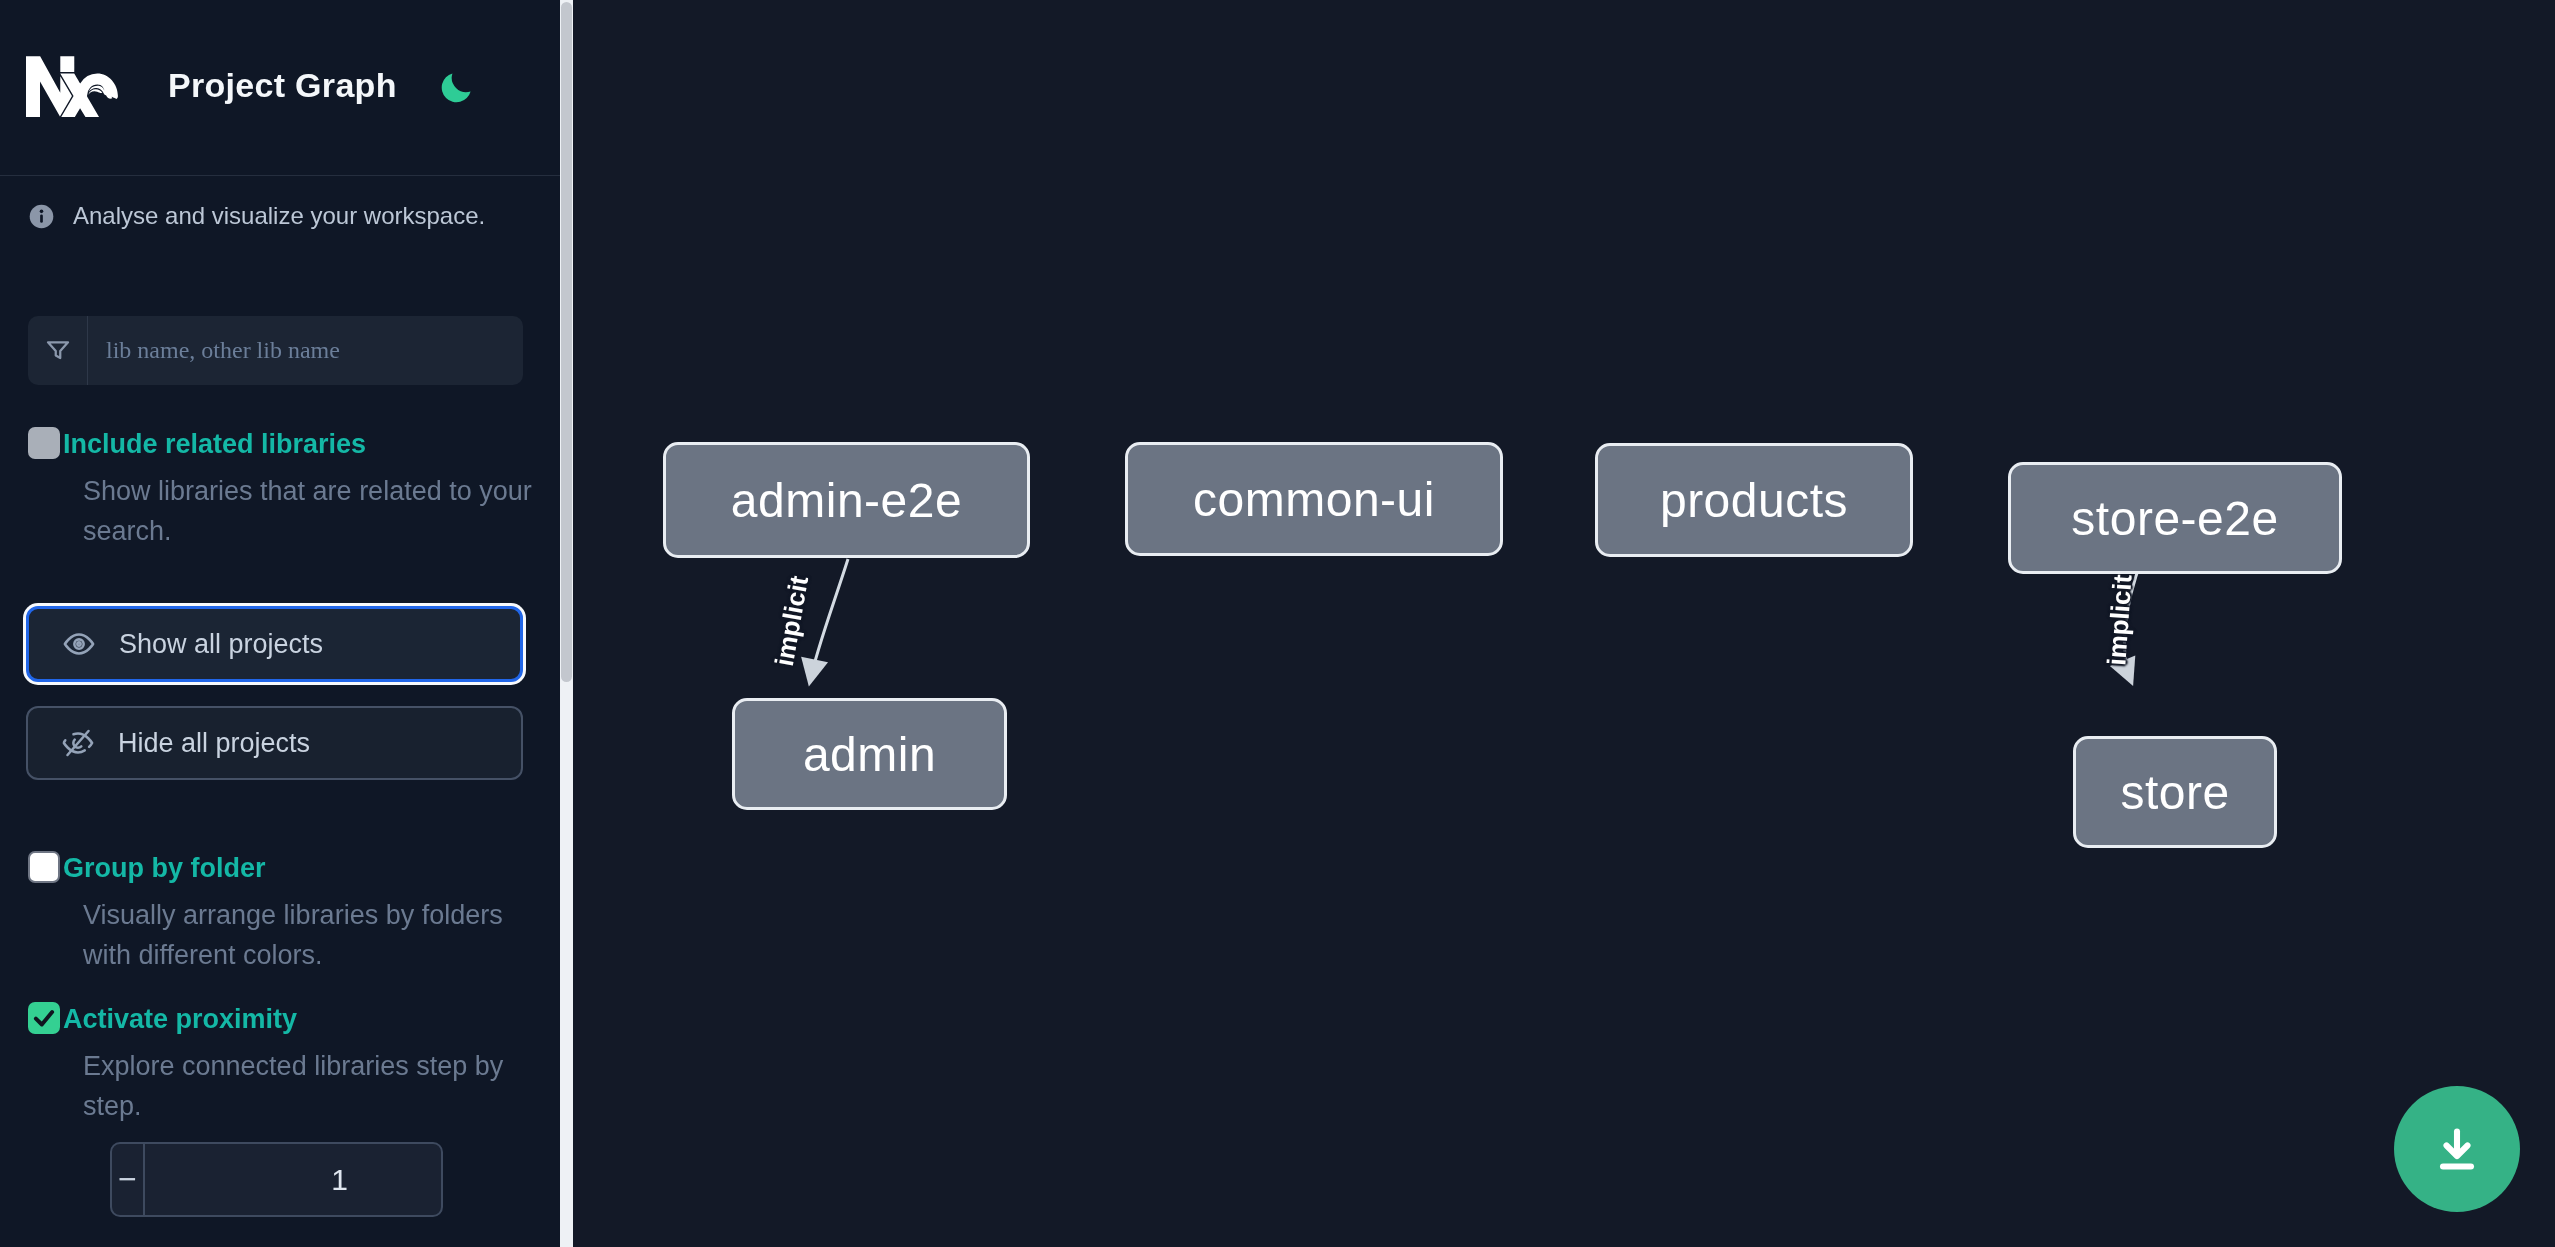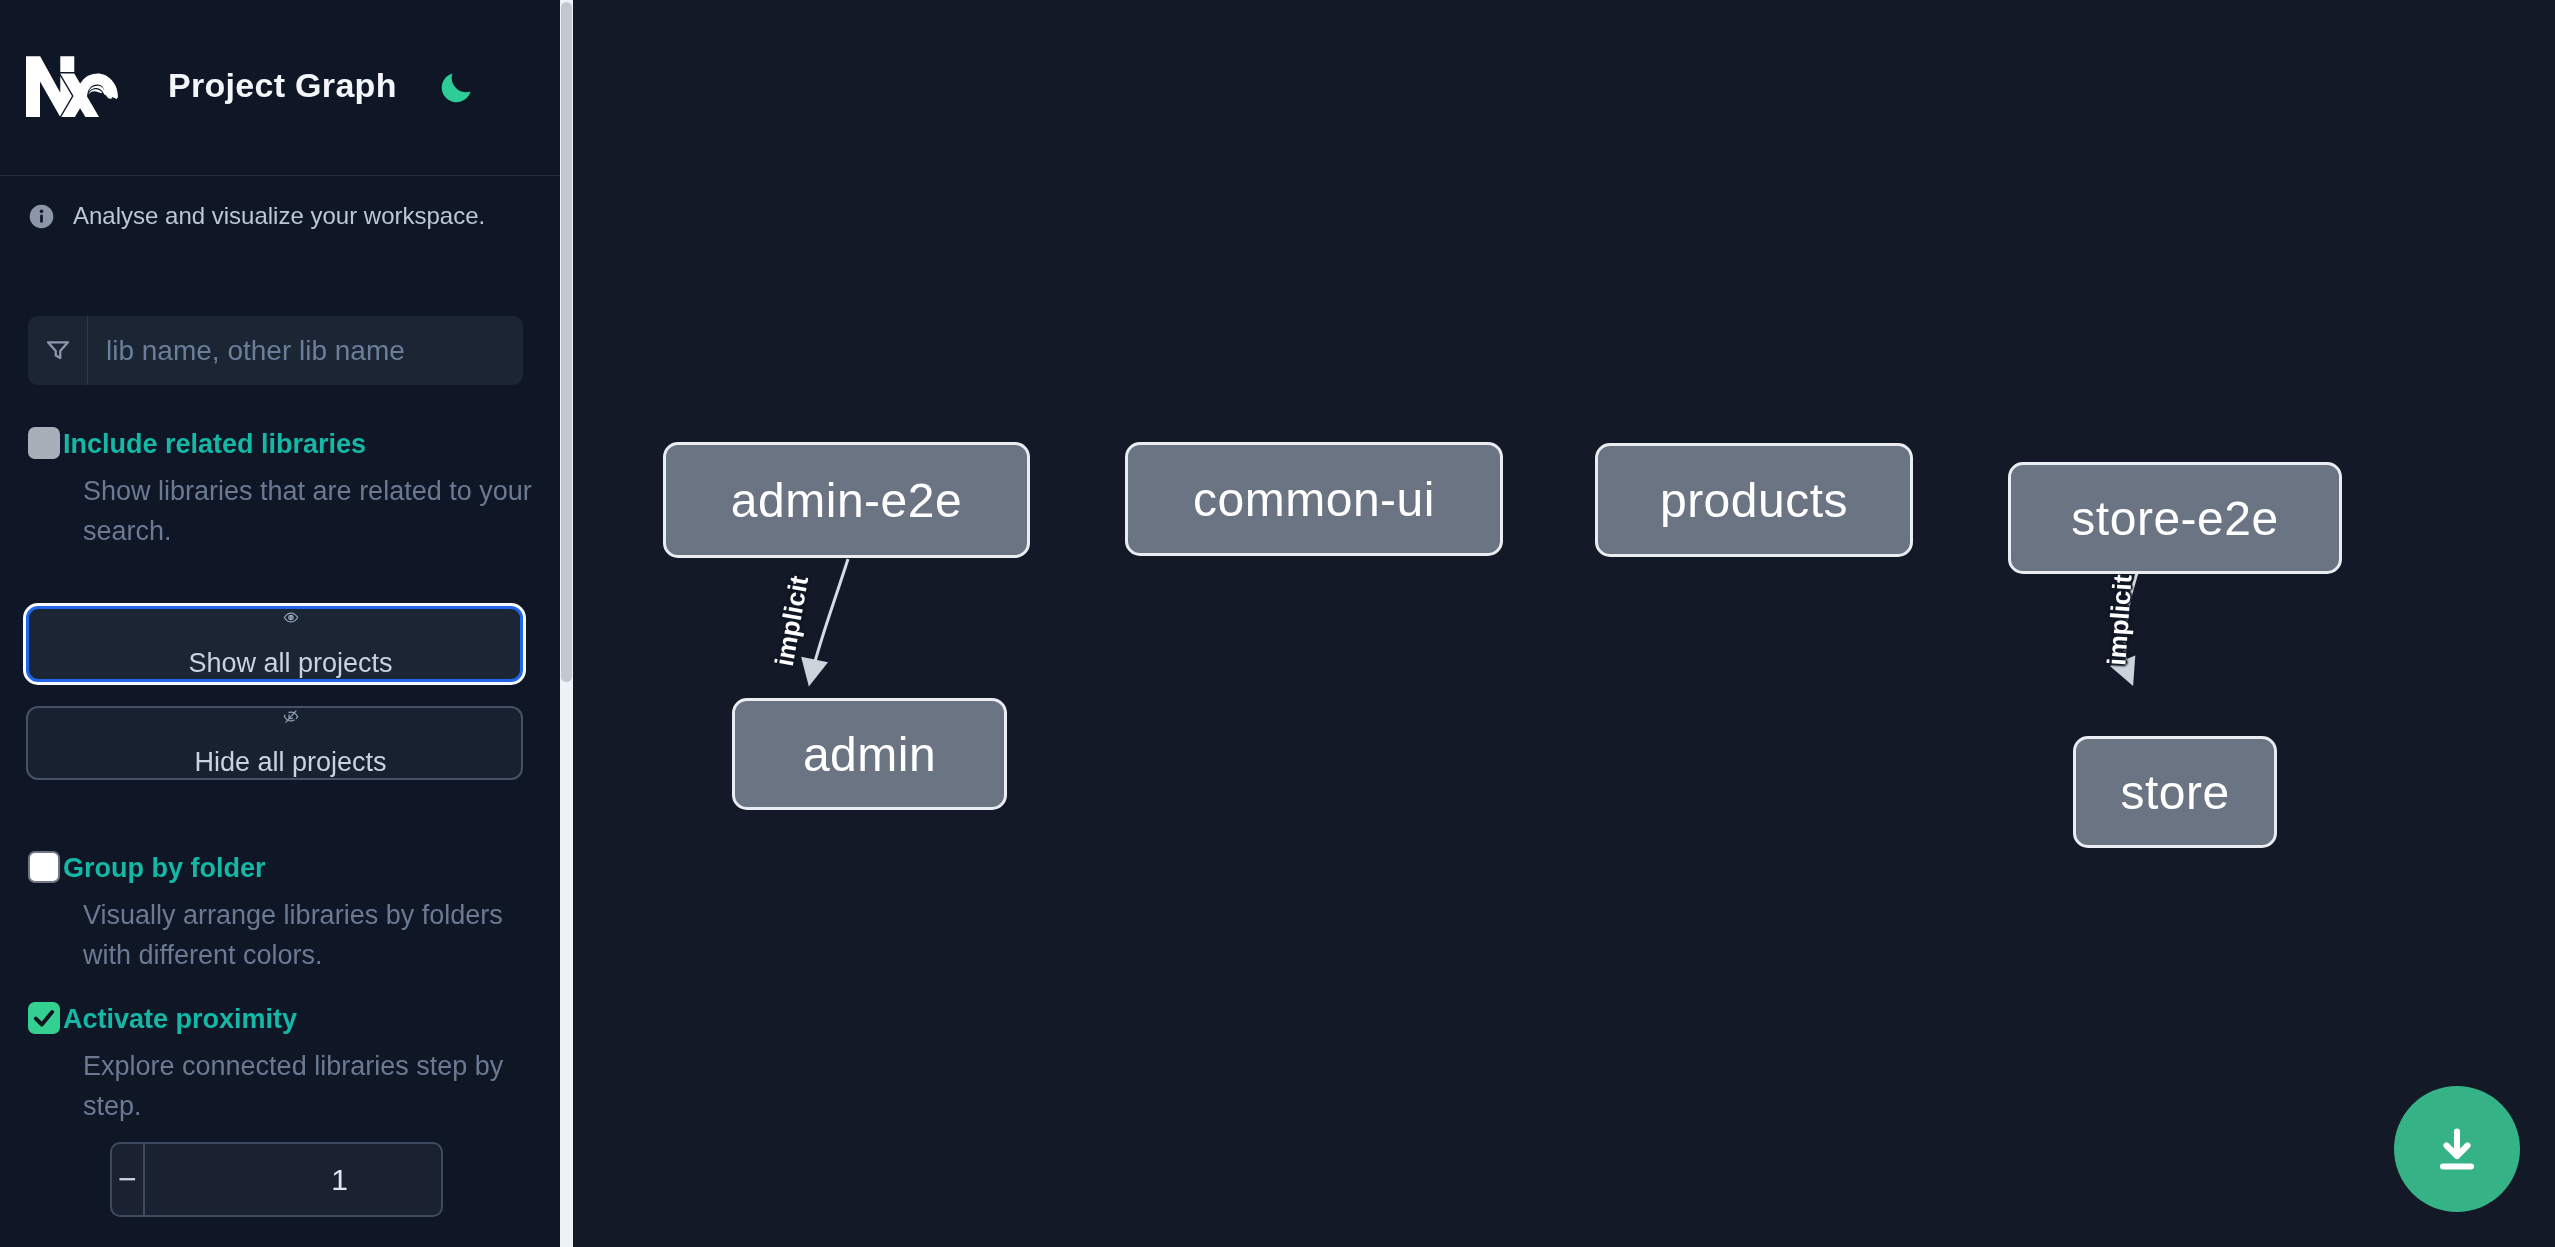--- a/index.html
+++ b/index.html
@@ -13,33 +13,33 @@
   .nx-logo{position:absolute;left:26px;top:56px;}
   .app-title{position:absolute;left:168px;top:66px;font-size:34px;font-weight:600;color:#f4f7fa;letter-spacing:.3px;}
   .theme-toggle{position:absolute;left:438px;top:68px;width:38px;height:38px;background:none;border:none;padding:0;cursor:pointer;}
 
   .info-row{position:absolute;left:28px;top:202px;display:flex;align-items:center;gap:18px;}
   .info-icon{width:27px;height:27px;flex:0 0 auto;}
   .info-text{font-size:24px;color:#bcc7d6;}
 
   .search-box{position:absolute;left:28px;top:316px;width:495px;height:69px;background:#1c2534;border-radius:10px;display:flex;align-items:stretch;overflow:hidden;}
   .search-funnel{width:60px;display:flex;align-items:center;justify-content:center;border-right:1px solid #2e3849;}
-  .search-input{flex:1;background:transparent;border:none;outline:none;padding:0 18px;font-size:28px;color:#ec4899;font-family:Liberation Sans, sans-serif;}
+  .search-input{flex:1;background:transparent;border:none;outline:none;padding:0 18px;font-size:24px;color:#ec4899;font-family:Liberation Serif, serif;}
   .search-input::placeholder{color:#6b7e99;}
 
   .toggle{position:absolute;left:28px;width:500px;}
   .toggle-1{top:427px;} .toggle-2{top:851px;} .toggle-3{top:1002px;}
   .cb{position:absolute;left:0;top:0;width:32px;height:32px;border-radius:7px;display:flex;align-items:center;justify-content:center;}
   .cb-gray{background:#a9afb8;}
   .cb-white{background:#ffffff;border:2px solid #6f7684;}
   .cb-green{background:#34d092;}
   .toggle-label{display:block;margin-left:35px;font-size:27px;font-weight:600;color:#14b8a6;line-height:34px;}
   .toggle-desc{display:block;margin-left:55px;margin-top:10px;width:450px;font-size:27px;color:#6b7a91;line-height:40px;}
 
-  .sb-btn{position:absolute;left:26px;width:497px;height:74px;border-radius:12px;display:flex;align-items:center;gap:22px;padding:0 0 0 32px;cursor:pointer;font-family:"Liberation Sans",sans-serif;flex-direction:column;}
+  .sb-btn{position:absolute;left:26px;width:497px;height:74px;border-radius:12px;display:flex;align-items:center;gap:22px;padding:0 0 0 32px;cursor:pointer;font-family:"Liberation Sans",sans-serif;}
   .btn-show{top:606px;height:76px;background:#1b2534;border:3px solid #2166e8;box-shadow:0 0 0 3px #f8fafc;}
   .btn-hide{top:706px;background:#18212f;border:2px solid #455166;}
   .sb-btn .btn-label{font-size:27px;font-weight:500;color:#c9d3e0;}
 
   .stepper{position:absolute;left:110px;top:1142px;width:333px;height:75px;border:2px solid #3e4a5f;border-radius:10px;background:#1a2232;display:flex;overflow:hidden;}
   .step-btn{width:96px;border:none;background:transparent;color:#cbd5e1;font-size:32px;cursor:pointer;font-family:"Liberation Sans",sans-serif;}
   .step-minus{border-right:2px solid #3e4a5f;}
   .step-value{flex:1;background:transparent;border:none;outline:none;text-align:center;color:#dfe6ef;font-size:30px;font-family:"Liberation Sans",sans-serif;}
 
   

